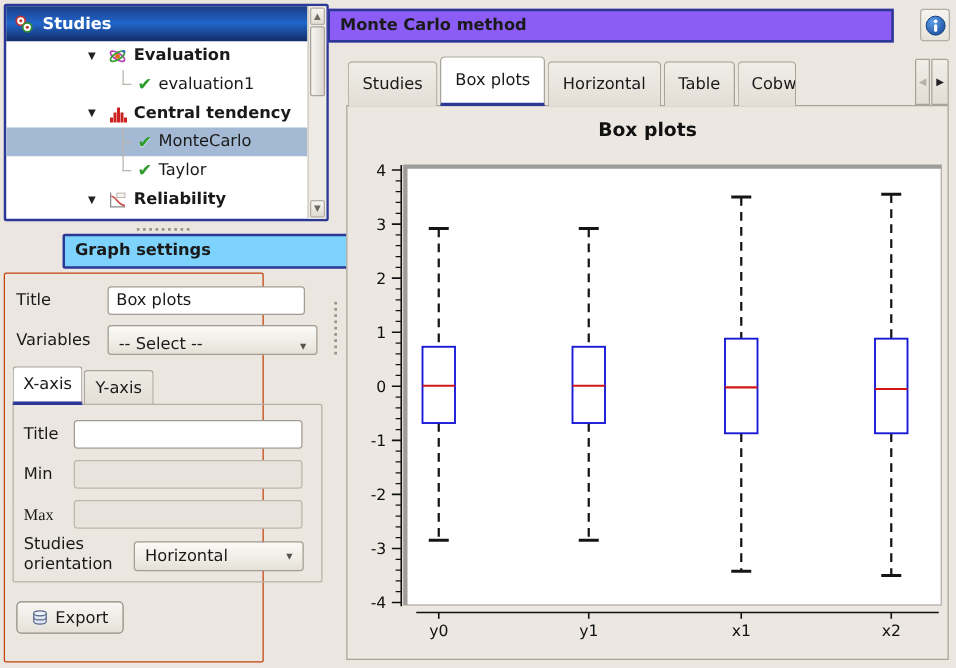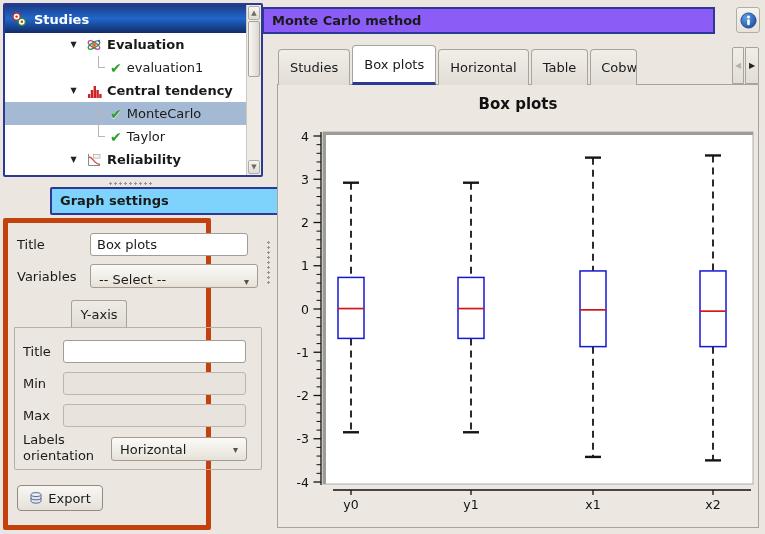--- a/index.html
+++ b/index.html
@@ -40,21 +40,21 @@
   
   .h-splitter { position:absolute; left:108px; top:181px; width:46px; height:5px;
     background:radial-gradient(circle,#98938a 1px,transparent 1.3px); background-size:5px 5px; background-repeat:repeat-x; }
   .v-splitter { position:absolute; left:266px; top:240px; width:5px; height:46px;
     background:radial-gradient(circle,#98938a 1px,transparent 1.3px); background-size:5px 5px; background-repeat:repeat-y; }
   
   .gs-title { position:absolute; left:3px; top:187px; width:260px; height:28px;
     border:2px solid #2c3896; background:#7dd3fc; border-radius:2px;
     font-weight:bold; line-height:24px; padding-left:8px;margin-left:47px; }
   .gs-body { position:absolute; left:3px; top:218px; width:208px; height:312px;
-    border:5px solid #c2410c; border-radius:2px; }
+    border:1px solid #c2410c; border-radius:2px; }
   .flabel { position:absolute; }
   input.text { position:absolute; height:23px; border:1px solid #a29c92; border-radius:3px;
     background:#fff; font:13px "DejaVu Sans",sans-serif; padding:0 6px; color:#1a1a1a; }
   input.text:disabled { background:#e8e4dd; border-color:#bcb7ae; }
   .dropdown { position:absolute; height:24px; border:1px solid #a29c92; border-radius:3px;
     background:linear-gradient(#fbfaf7,#edeae2 70%,#e5e1d8); display:flex; align-items:center;
     justify-content:space-between; padding:0 8px; cursor:default; }
   .dd-arrow { font-size:10px; color:#56524b; }
   .axis-tab { position:absolute; border:1px solid #a9a49b; border-radius:3px 3px 0 0;
     text-align:center; cursor:default; }
@@ -177,30 +177,31 @@
 <div class="gs-title">Graph settings</div>
 <div class="gs-body">
   <span class="flabel" style="left:9px; top:14px;">Title</span>
   <input class="text" style="left: 82px; top: 10px; width: 158px;" value="Box plots">
   <span class="flabel" style="left:9px; top:46px;">Variables</span>
   <div class="dropdown" style="left:82px; top:41px; width:168px;align-items:flex-end;">
     <span>-- Select --</span>
     <span class="dd-arrow">▾</span>
   </div>
 
+  <div class="axis-tab active">X-axis</div>
   <div class="axis-tab inactive">Y-axis</div>
 
   <div class="axis-frame">
     <span class="flabel" style="left:8px; top:16px;">Title</span>
     <input class="text" style="left: 48px; top: 12px; width: 183px;" value="">
     <span class="flabel" style="left:8px; top:48px;">Min</span>
     <input class="text" style="left: 48px; top: 44px; width: 183px;" disabled="" value="">
-    <span class="flabel" style="left:8px; top:80px;">Max</span>
+    <span class="flabel" style="left:8px; top:80px;font-family:Liberation Serif, serif;">Max</span>
     <input class="text" style="left: 48px; top: 76px; width: 183px;" disabled="" value="">
-    <span class="flabel" style="left:8px; top:104px; width:84px; line-height:16px;">Labels orientation</span>
+    <span class="flabel" style="left:8px; top:104px; width:84px; line-height:16px;">Studies orientation</span>
     <div class="dropdown" style="left:96px; top:109px; width:136px;">
       <span>Horizontal</span>
       <span class="dd-arrow">▾</span>
     </div>
   </div>
 
   <div class="export-btn">
     <span style="display:inline-flex;">
       <svg width="14" height="14" viewBox="0 0 14 14">
         <path d="M2 3.6 v6.6 a5 2 0 0 0 10 0 V3.6" fill="#dfe6f0" stroke="#5a6b8c" stroke-width="1"></path>

